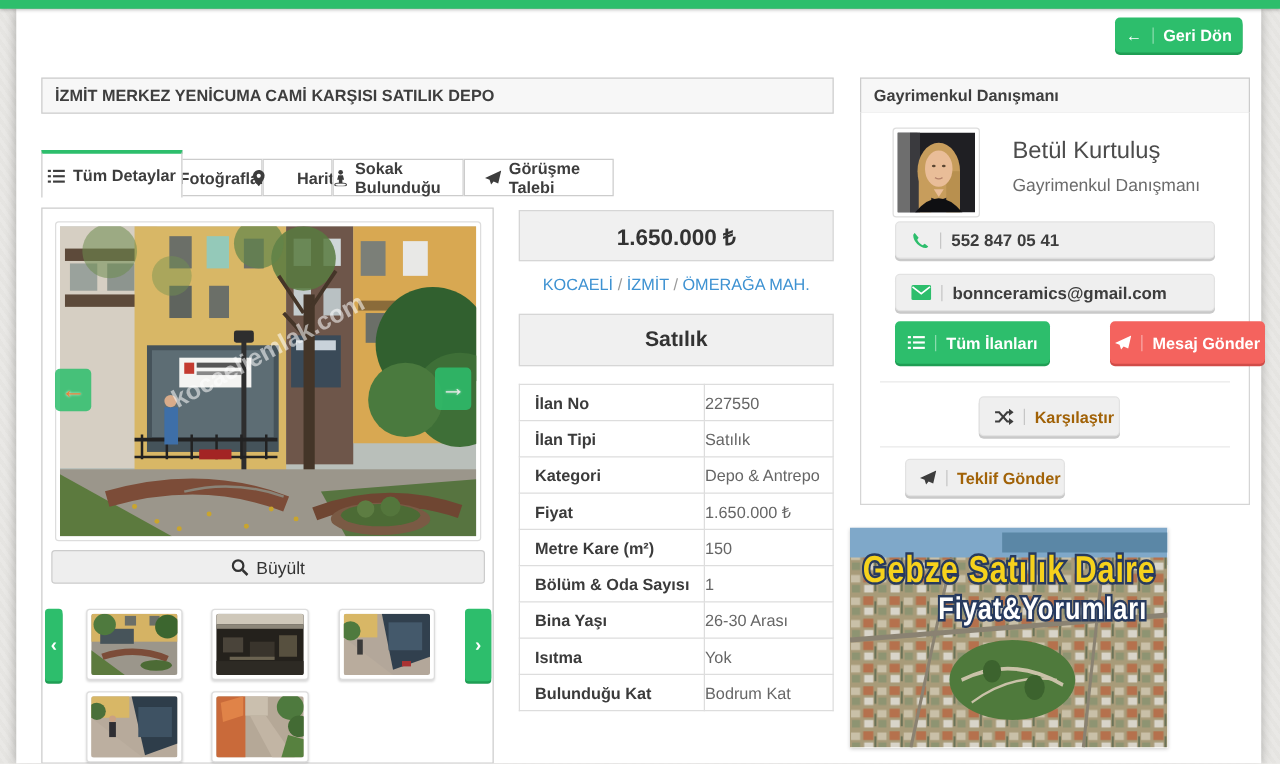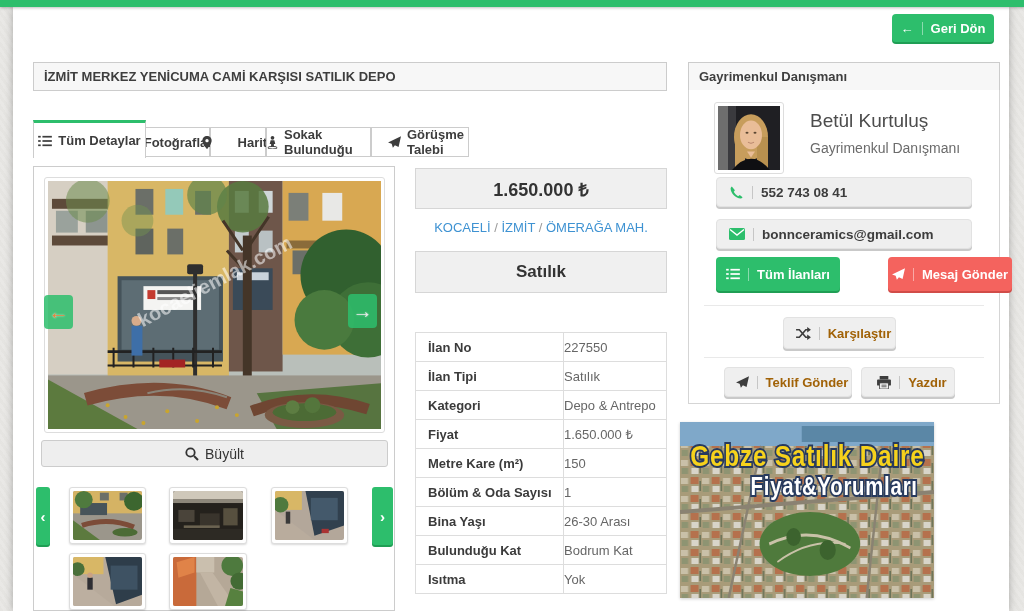--- a/index.html
+++ b/index.html
@@ -57,21 +57,21 @@
   .thumb { background:#fff; border:1px solid #ddd; border-radius:3px; padding:3px; box-shadow:0 1px 2px rgba(0,0,0,.15); cursor:pointer; }
   .thumb svg { width:100%; height:100%; display:block; border-radius:2px; }
 
   
   .price-box { left:415px; top:168px; width:252px; height:41px; background:#f0f0f0; border:1px solid #d6d6d6;
                display:flex; align-items:center; justify-content:center; font-size:18px; font-weight:bold; color:#333; }
   .breadcrumb { left:415px; top:220px; width:252px; text-align:center; font-size:13px; color:#9a9a9a; }
   .breadcrumb a { color:#3e92d2; text-decoration:none; cursor:pointer; }
   .status-box { left:415px; top:251px; width:252px; height:42px; background:#f0f0f0; border:1px solid #d6d6d6;
                 display:flex; align-items:center; justify-content:center; font-size:17px; font-weight:bold; color:#333; }
-  .details { left:415px; top:307px; width:252px; border-collapse:collapse;margin-top:25px; }
+  .details { left:415px; top:307px; width:252px; border-collapse:collapse; }
   .details td { border:1px solid #ddd; height:29px; font-size:13px; padding:0 0 0 12px; background:#fff; }
   .details td.lbl { width:148px; font-weight:bold; color:#3b3b3b; }
   .details td.val { color:#666; padding-left:0; }
 
   
   .agent-body { left:688px; top:90px; width:312px; height:314px; background:#fff; border:1px solid #d5d5d5; border-top:none; }
   .agent-photo { left:714px; top:102px; width:70px; height:72px; background:#fff; border:1px solid #ddd;
                  border-radius:3px; padding:3px; cursor:pointer; }
   .agent-photo svg { width:100%; height:100%; display:block; }
   .agent-name { left:810px; top:110px; width:185px; font-size:19px; color:#4c4c4c; }
@@ -130,21 +130,21 @@
     <span>Harita</span>
   </div>
   <div class="abs tab tab-inactive" style="left:266px;width:105px;">
     <svg width="11" height="13" viewBox="0 0 11 14">
       <circle cx="5.5" cy="2" r="2" fill="#3d3d3d"></circle>
       <path d="M3.5 4.5h4l1 4h-1.5v3h-3v-3H2.5z" fill="#3d3d3d"></path>
       <ellipse cx="5.5" cy="12.6" rx="5" ry="1.4" fill="none" stroke="#3d3d3d"></ellipse>
     </svg>
     <span>Sokak Bulunduğu</span>
   </div>
-  <div class="abs tab tab-inactive" style="left:371px;width:98px;padding-left:16px;">
+  <div class="abs tab tab-inactive" style="left:371px;width:120px;padding-left:16px;">
     <svg width="13" height="12" viewBox="0 0 16 14">
       <path d="M16 0L0 7.5l4.5 1.8L6 14l2.5-3 4.5 2z" fill="#3d3d3d"></path>
     </svg>
     <span>Görüşme Talebi</span>
   </div>
 
   <div class="abs gallery-panel"></div>
 
   <div class="abs photo-frame">
     <svg viewBox="0 0 335 250" preserveAspectRatio="none">
@@ -343,26 +343,26 @@
         </tr>
       <tr>
           <td class="lbl">Bölüm &amp; Oda Sayısı</td>
           <td class="val">1</td>
         </tr>
       <tr>
           <td class="lbl">Bina Yaşı</td>
           <td class="val">26-30 Arası</td>
         </tr>
       <tr>
+          <td class="lbl">Isıtma</td>
+          <td class="val">Yok</td>
+        </tr>
+      <tr>
           <td class="lbl">Bulunduğu Kat</td>
           <td class="val">Bodrum Kat</td>
-        </tr>
-      <tr>
-          <td class="lbl">Isıtma</td>
-          <td class="val">Yok</td>
         </tr>
     </tbody>
   </table>
 
   <div class="abs head-box agent-head">
     <span>Gayrimenkul Danışmanı</span>
   </div>
   <div class="abs agent-body"></div>
 
   <div class="abs agent-photo">
@@ -382,21 +382,21 @@
     </svg>
   </div>
   <div class="abs agent-name">Betül Kurtuluş</div>
   <div class="abs agent-role">Gayrimenkul Danışmanı</div>
 
   <div class="abs btn btn-gray contact-btn" style="top:177px;">
     <svg width="15" height="15" viewBox="0 0 16 16">
       <path d="M3 1.5c-.8.6-1.3 1.3-1.3 2.2 0 5 5.6 10.6 10.6 10.6.9 0 1.6-.5 2.2-1.3l-3-2.3-1.8 1.2c-1.9-.9-3.7-2.7-4.6-4.6l1.2-1.8z" fill="#2dbe6c"></path>
     </svg>
     <span class="vr"></span>
-    <span>552 743 08 41</span>
+    <span>552 847 05 41</span>
   </div>
 
   <div class="abs btn btn-gray contact-btn" style="top:219px;">
     <svg width="16" height="13" viewBox="0 0 16 13">
       <rect x="0" y="0" width="16" height="12" rx="1.5" fill="#2dbe6c"></rect>
       <path d="M1 1.5 L8 7 L15 1.5" stroke="#fff" stroke-width="1.4" fill="none"></path>
     </svg>
     <span class="vr"></span>
     <span>bonnceramics@gmail.com</span>
   </div>
@@ -440,31 +440,20 @@
   <div class="abs sep" style="top:357px;"></div>
 
   <div class="abs btn btn-gray" style="left:724px;top:367px;width:128px;height:30px;">
     <svg width="13" height="12" viewBox="0 0 16 14">
       <path d="M16 0L0 7.5l4.5 1.8L6 14l2.5-3 4.5 2z" fill="#3d3d3d"></path>
     </svg>
     <span class="vr"></span>
     <span>Teklif Gönder</span>
   </div>
 
-  <div class="abs btn btn-gray" style="left:861px;top:367px;width:94px;height:30px;">
-    <svg width="14" height="13" viewBox="0 0 16 15">
-      <rect x="3" y="0" width="10" height="4" fill="#3d3d3d"></rect>
-      <rect x="0" y="4" width="16" height="7" rx="1" fill="#3d3d3d"></rect>
-      <rect x="3" y="8" width="10" height="7" fill="#fff" stroke="#3d3d3d"></rect>
-      <rect x="5" y="10" width="6" height="1" fill="#3d3d3d"></rect>
-        <rect x="5" y="12" width="6" height="1" fill="#3d3d3d"></rect>
-    </svg>
-    <span class="vr"></span>
-    <span>Yazdır</span>
-  </div>
 
   <div class="abs ad-banner">
     <svg viewBox="0 0 313 176" preserveAspectRatio="none">
       <defs>
         <pattern id="city" width="26" height="18" patternUnits="userSpaceOnUse">
           <rect width="26" height="18" fill="#a89b79"></rect>
           <rect x="1" y="2" width="9" height="6" fill="#c9c0a8"></rect>
           <rect x="13" y="1" width="10" height="7" fill="#b5714d"></rect>
           <rect x="2" y="10" width="8" height="6" fill="#8e9472"></rect>
           <rect x="14" y="10" width="9" height="6" fill="#d8d4c9"></rect>

